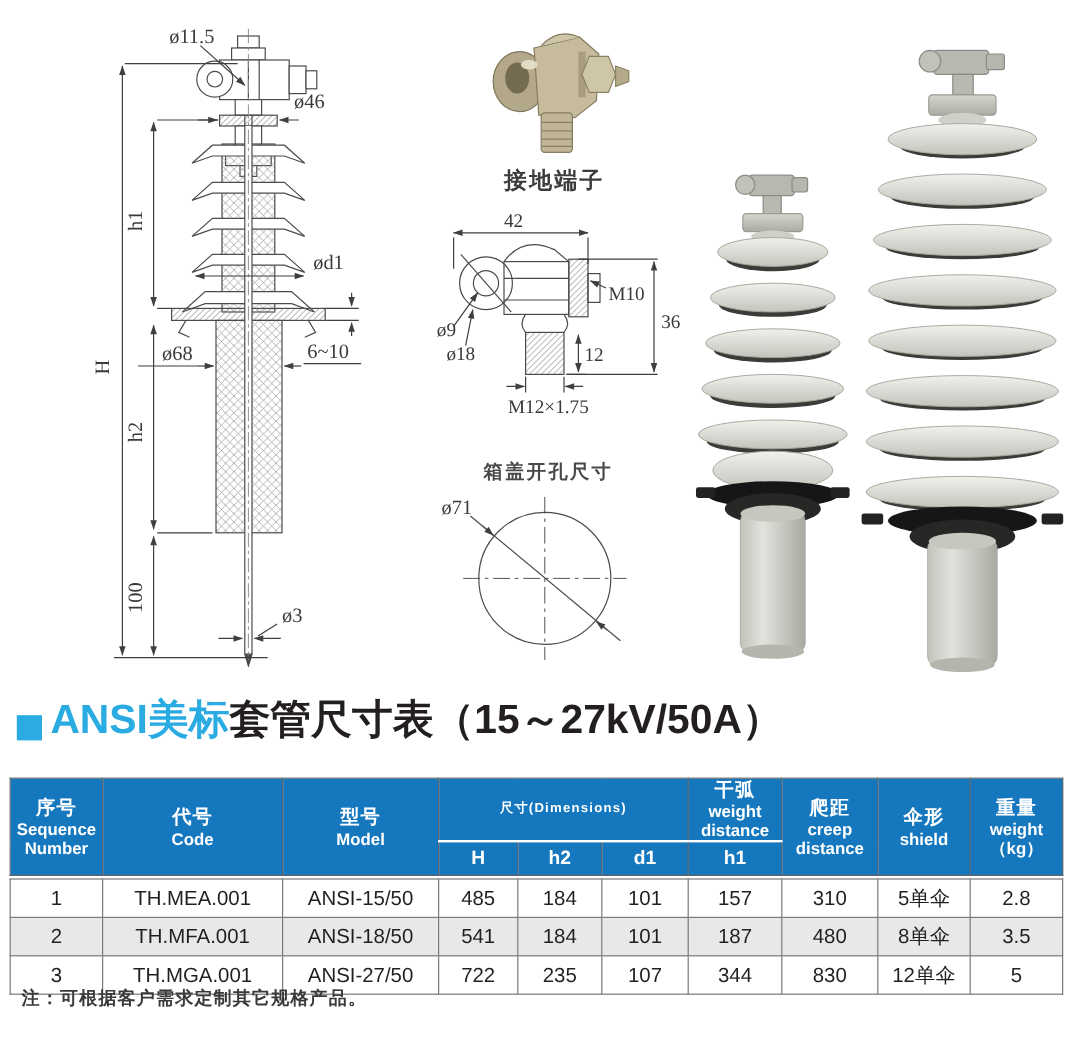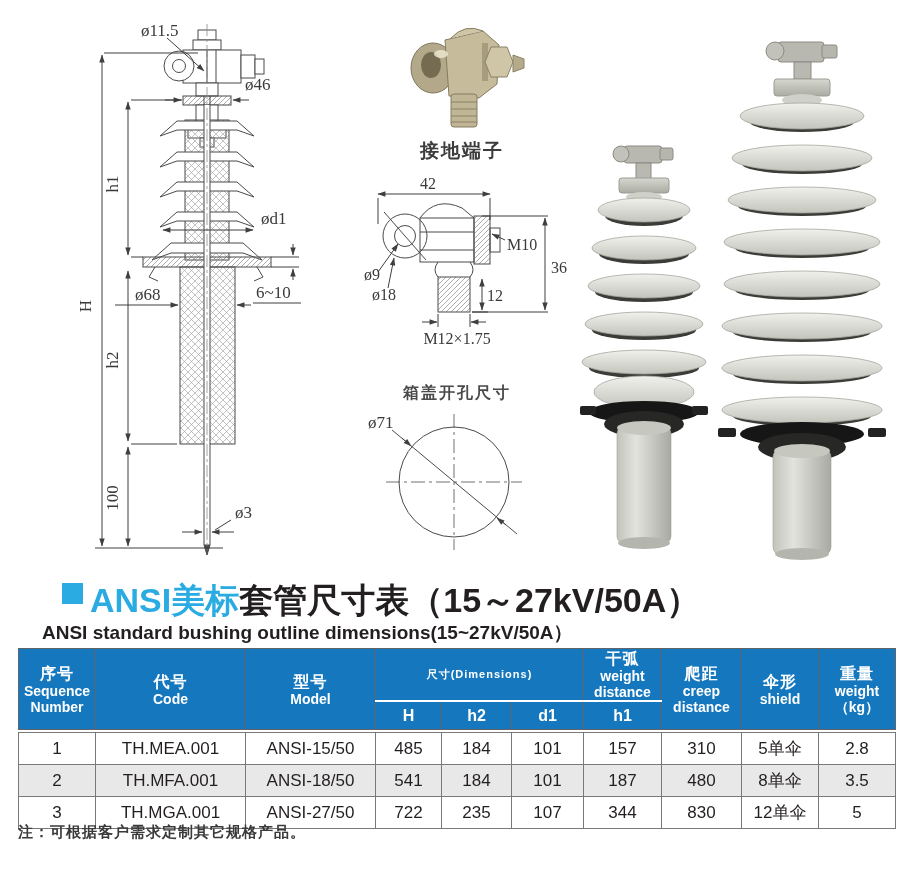--- a/index.html
+++ b/index.html
@@ -9,29 +9,29 @@
   svg text{font-family:"Liberation Serif","DejaVu Serif",serif;fill:#3a3a3a;}
   svg text.cn{font-family:"Liberation Sans","DejaVu Sans",sans-serif;font-weight:bold;fill:#4a4a4a;}
 
   
   .terminal-caption{left:362px;top:138px;width:200px;text-align:center;}
   .terminal-caption .zh{font-size:19px;font-weight:bold;color:#3c3c3c;letter-spacing:2px;}
   .terminal-caption .en{font-size:15px;color:#3c3c3c;margin-top:1px;}
 
   
   .title-block{left:14px;top:583px;width:870px;}
-  .title-line{display:flex;align-items:flex-start;margin-left:48px;}
+  .title-line{display:flex;align-items:flex-end;}
   .bullet{width:21px;height:21px;background:#2aabe2;margin-right:7px;flex:0 0 auto;}
   .title-zh{font-size:34px;font-weight:bold;letter-spacing:0px;line-height:1.0;white-space:nowrap;}
   .title-zh .hl{color:#2aabe2;}
   .title-zh .rest{color:#231f20;}
   .subtitle{font-size:19px;font-weight:bold;color:#231f20;margin:3px 0 0 28px;letter-spacing:0px;}
 
   
-  .tbl-wrap{left:18px;top:648px;width:726px;}
+  .tbl-wrap{left:8px;top:648px;width:726px;}
   table{border-collapse:collapse;table-layout:fixed;width:877px;}
   .hdr-table th{background:#1578be;color:#ffffff;font-weight:bold;border:1px solid #60656a;
                 padding:0;vertical-align:middle;text-align:center;}
   .hdr-table .zh{font-size:16px;letter-spacing:1px;line-height:1.2;}
   .hdr-table .en{font-size:14px;font-weight:bold;line-height:1.15;}
   .hdr-table .sub{font-size:16px;}
   .hdr-table tr.r1 th{height:45px;}
   .hdr-table tr.r2 th{height:27px;}
   .hdr-table th.grp{border-bottom:2px solid #ffffff;}
   .body-table{margin-top:2px;}
@@ -273,21 +273,20 @@
     <ellipse cx="230" cy="413" rx="28" ry="7" fill="#c6c7bf"></ellipse>
     <ellipse cx="230" cy="516" rx="27" ry="6" fill="#b4b5ad"></ellipse>
   </g>
 </svg>
 
 <div class="abs title-block">
   <div class="title-line">
     <span class="bullet"></span>
     <span class="title-zh"><span class="hl">ANSI美标</span><span class="rest">套管尺寸表（15～27kV/50A）</span></span>
   </div>
-  <div class="subtitle">ANSI standard bushing outline dimensions(15~27kV/50A）</div>
 </div>
 
 <div class="abs tbl-wrap">
   <table class="hdr-table">
     <colgroup>
       <col style="width:77px">
         <col style="width:150px">
         <col style="width:130px">
       <col style="width:66px">
         <col style="width:70px">

